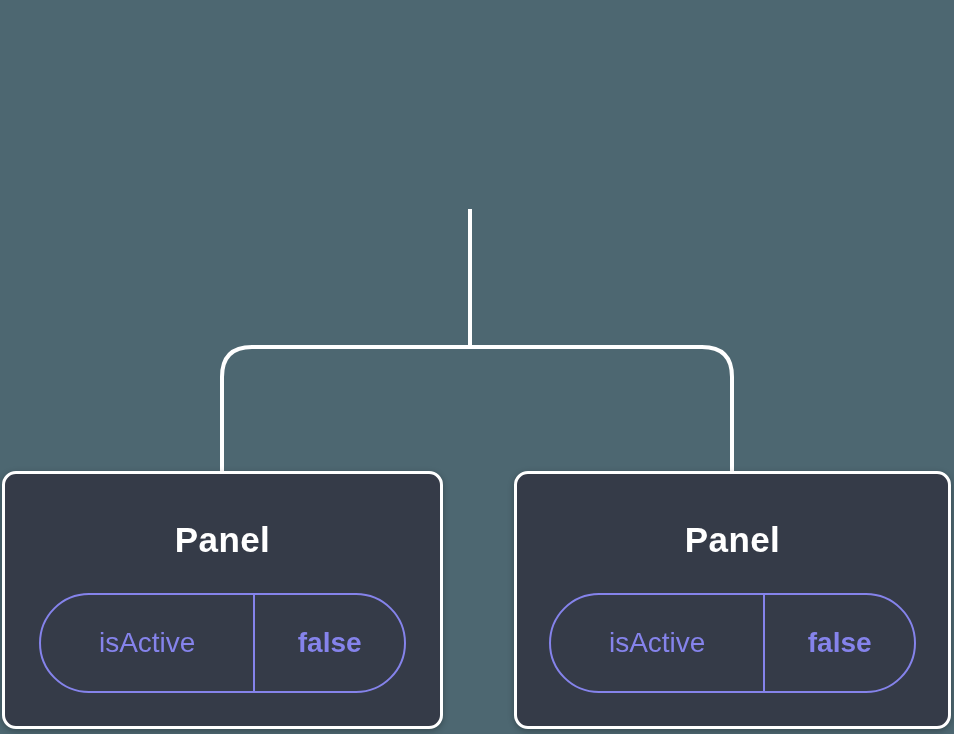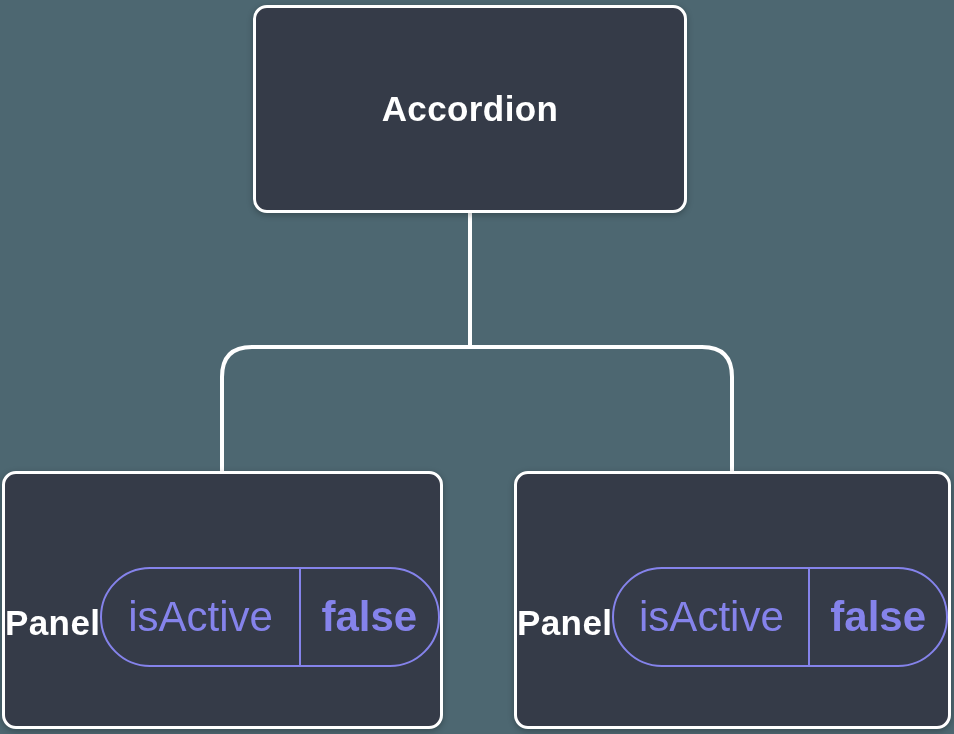--- a/index.html
+++ b/index.html
@@ -32,52 +32,49 @@
     left:253px;top:5px;width:434px;height:208px;
     display:flex;align-items:center;justify-content:center;
   }
   .node-label{
     color:var(--node-text);
     font-size:35px;font-weight:600;letter-spacing:.4px;
     line-height:40px;
   }
   .panel-node{
     top:471px;height:258px;
-    display:flex;flex-direction:row;align-items:center;
+    display:flex;flex-direction:column;align-items:center;
   }
   .panel-left{left:2px;width:441px;}
   .panel-right{left:514px;width:437px;}
   .panel-node .node-label{margin-top:46px;}
   .state-pill{
     margin-top:33px;
     width:367px;height:100px;
     border:2.5px solid var(--accent);
     border-radius:60px;
     display:flex;
     box-sizing:border-box;
     color:var(--accent);
-    font-size:42px;
+    font-size:28px;
   }
   .pill-seg{display:flex;align-items:center;justify-content:center;}
   .pill-key{flex:0 0 58.5%;border-right:2.5px solid var(--accent);}
   .pill-value{flex:1 1 auto;font-weight:bold;}
 </style>
 </head>
 <body>
 
 <div class="stage">
 
   <svg class="connectors" viewBox="0 0 954 734" aria-hidden="true">
     <path d="M470 209 L470 347"></path>
     <path d="M222 472 L222 377 Q222 347 252 347 L702 347 Q732 347 732 377 L732 472"></path>
   </svg>
 
-  <div class="node root-node">
-    <div class="node-label">Accordion</div>
-  </div>
 
   <div class="node panel-node panel-left">
     <div class="node-label">Panel</div>
     <div class="state-pill">
       <div class="pill-seg pill-key">isActive</div>
       <div class="pill-seg pill-value">false</div>
     </div>
   </div>
 
   <div class="node panel-node panel-right">

